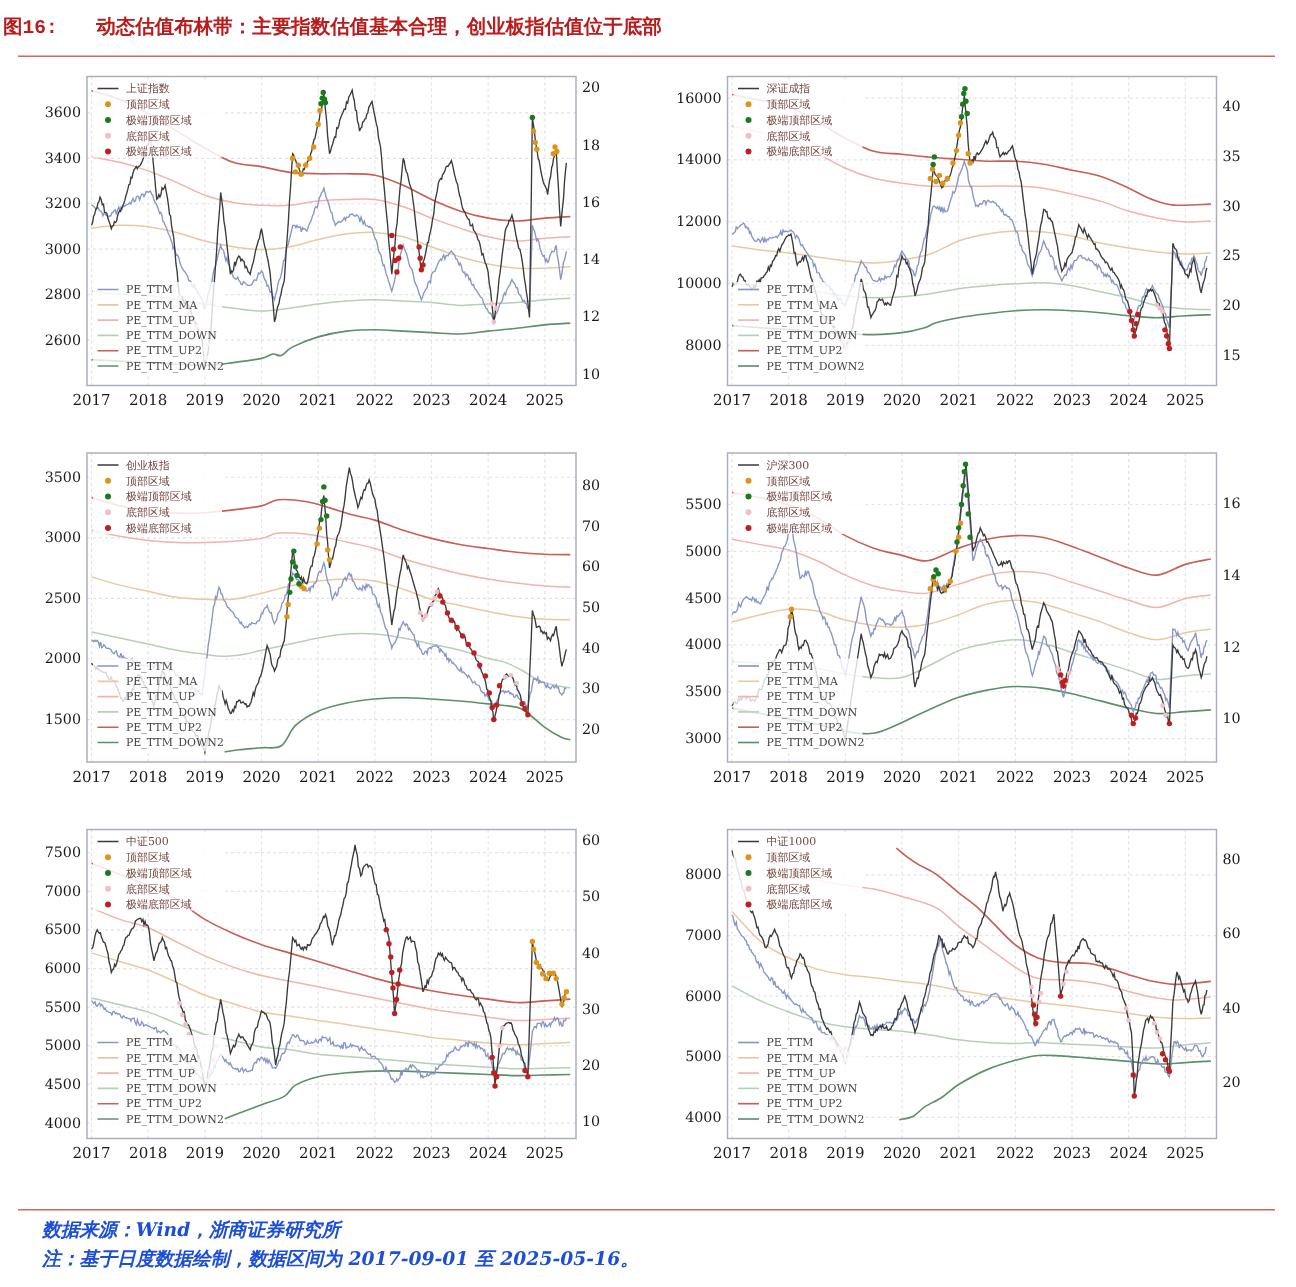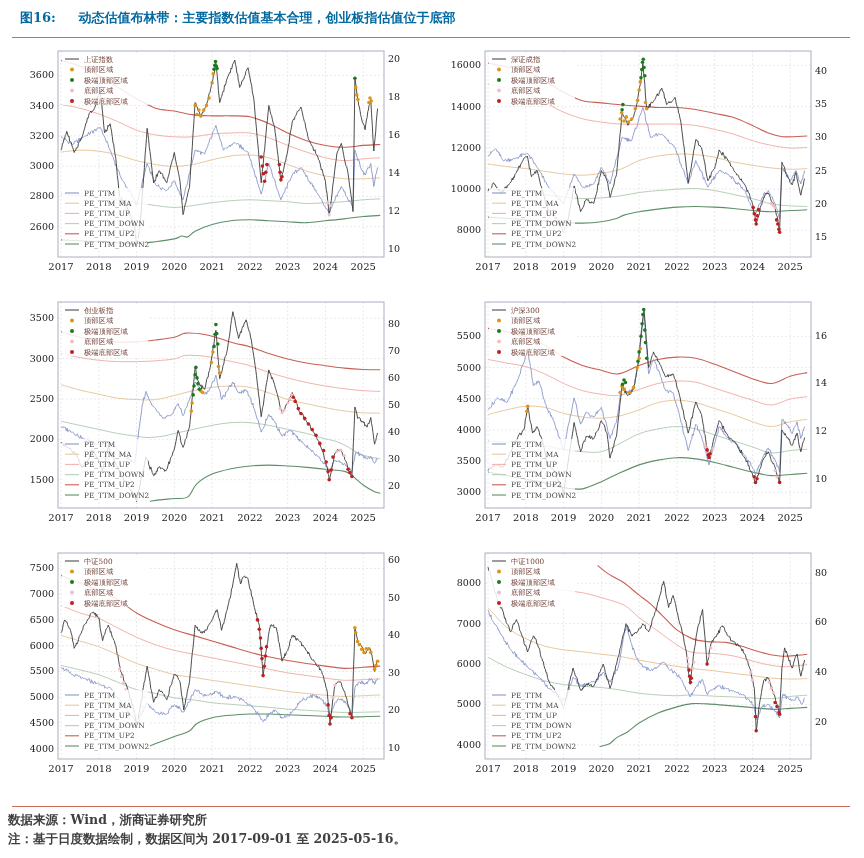--- a/index.html
+++ b/index.html
@@ -1,24 +1,24 @@
 <!DOCTYPE html>
 <html><head>
 <meta charset="utf-8">
 <style>
   html,body{margin:0;padding:0;background:#ffffff;}
   body{width:864px;height:858px;position:relative;font-family:"DejaVu Serif","Liberation Serif",serif;overflow:hidden;}
-  .hdr{position:absolute;top:9px;left:20px;width:844px;font-size:13px;font-weight:bold;color:#0369a1;}
+  .hdr{position:absolute;top:9px;left:2px;width:844px;font-size:13px;font-weight:bold;color:#b91c1c;font-family:Liberation Mono, monospace;}
   .hdr .lbl{margin-right:18px;}
   .rule{position:absolute;left:12px;width:838px;border-top:1.6px solid #cd6a5e;}
   .rule1{top:37px;}
   .rule2{top:806px;}
   .grid{position:absolute;top:46px;left:17px;width:830px;display:grid;grid-template-columns:403px 403px;grid-column-gap:24px;grid-row-gap:13px;}
   .cell{width:403px;height:238px;}
-  .ftr{position:absolute;left:8px;font-size:12.5px;font-weight:bold;color:#404040;}
+  .ftr{position:absolute;left:28px;font-size:12.5px;font-weight:bold;color:#1d4ed8;font-style:italic;}
   .ftr1{top:812px;}
   .ftr2{top:831px;}
   svg text{font-family:"DejaVu Serif","Liberation Serif",serif;}
 </style>
 </head>
 <body>
 
 <div class="hdr">
   <span class="lbl">图16:</span>
   <span>动态估值布林带：主要指数估值基本合理，创业板指估值位于底部</span>

